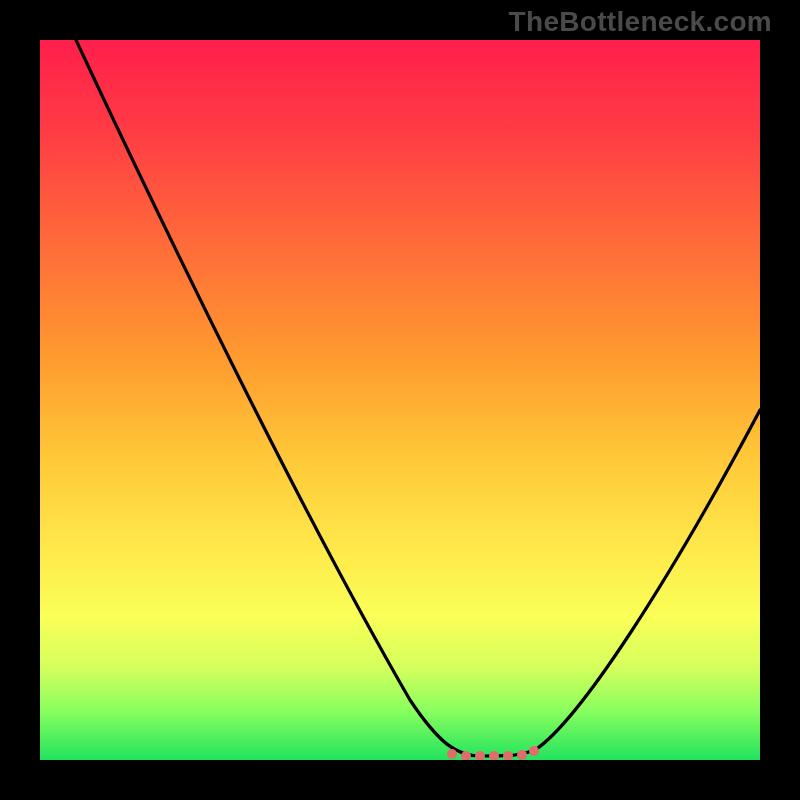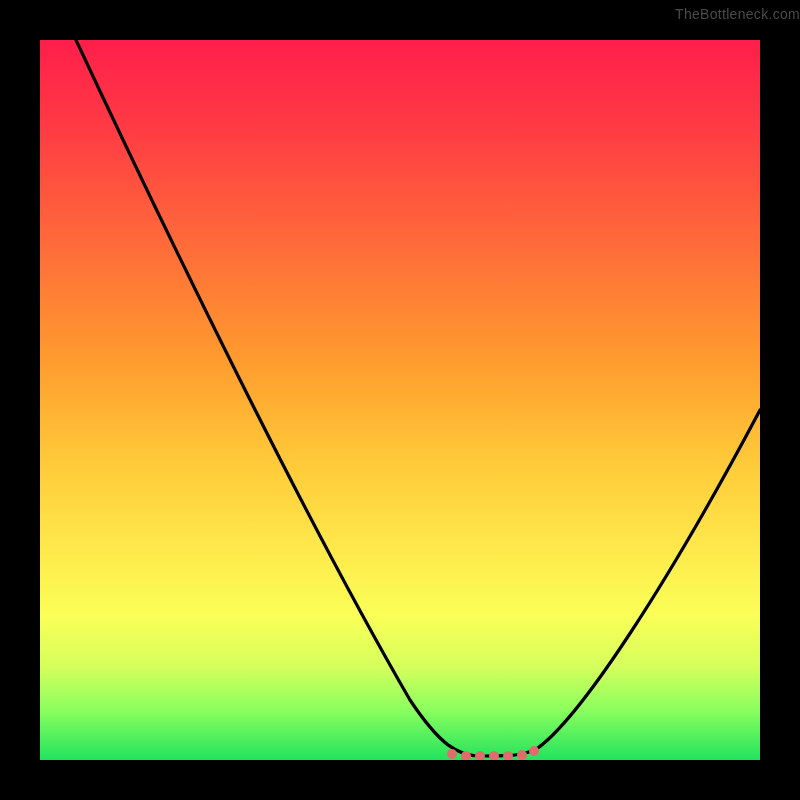--- a/index.html
+++ b/index.html
@@ -13,24 +13,24 @@
   }
   .frame {
     position: relative;
     width: 800px;
     height: 800px;
     background: #000;
   }
   .watermark {
     position: absolute;
     top: 6px;
-    right: 0;
+    right: 28px;
     color: #4a4a4a;
-    font-size: 14px;
-    font-weight: 400;
+    font-size: 28px;
+    font-weight: 700;
     letter-spacing: 0.3px;
     user-select: none;
   }
   .plot {
     position: absolute;
     left: 40px;
     top: 40px;
     width: 720px;
     height: 720px;
     

